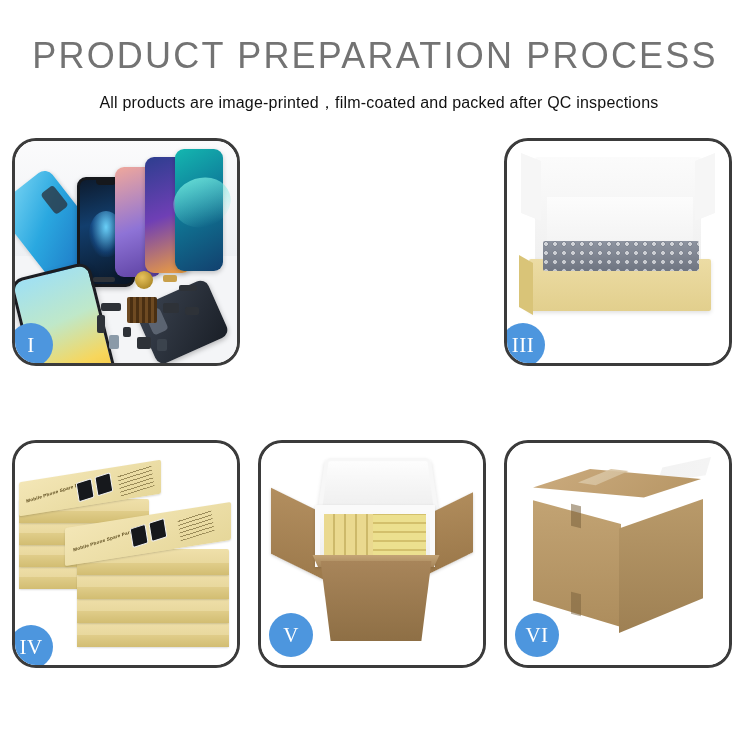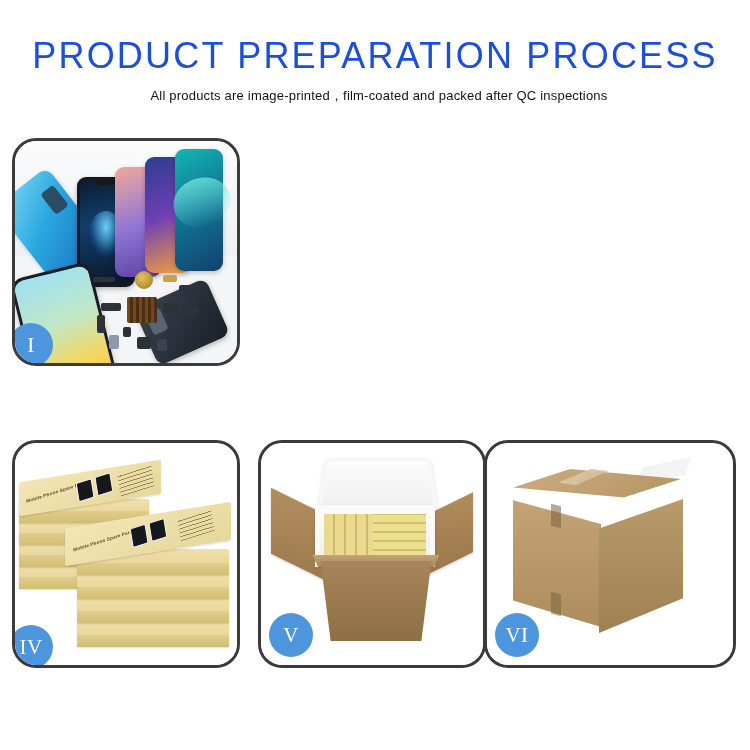--- a/index.html
+++ b/index.html
@@ -10,44 +10,44 @@
     overflow:hidden;
     position:relative;
   }
   .page{position:absolute;inset:0;}
 
   
   .header{position:absolute;left:0;top:0;width:750px;text-align:center;}
   .title{
     font-size:36px;
     letter-spacing:2.2px;
-    color:#1d4ed8;
+    color:#737373;
     font-weight:400;
     line-height:1;
     margin-top:38px;
     white-space:nowrap;
   }
   .subtitle{
-    font-size:13px;
+    font-size:16px;
     color:#111;
     letter-spacing:.2px;
-    margin-top:13px;
+    margin-top:19px;
     white-space:nowrap;
     padding-left:8px;
   }
 
   
   .grid{position:absolute;left:0;top:120px;width:750px;height:600px;}
   .cell{position:absolute;width:228px;height:228px;}
   .c0{left:12px;  top:18px;}
   .c1{left:258px; top:18px;}
   .c2{left:504px; top:18px;}
   .c3{left:12px;  top:320px;}
   .c4{left:258px; top:320px;}
-  .c5{left:484px; top:320px;padding-left:24px;}
+  .c5{left:504px; top:320px;}
 
   .frame{
     position:absolute;inset:0;
     border:3px solid #3b3b3b;
     border-radius:24px;
     background:#ffffff;
     box-sizing:border-box;
     overflow:hidden;
   }
   .photo{position:absolute;inset:0;overflow:hidden;border-radius:21px;}
@@ -283,20 +283,32 @@
             <div class="pt" style="left:44px;top:68px;width:14px;height:12px;"></div>
             <div class="pt" style="left:64px;top:70px;width:10px;height:12px;background:#3b434d;"></div>
             <div class="pt" style="left:30px;top:58px;width:8px;height:10px;"></div>
           </div>
         </div>
         <div class="badge">I</div>
       </div>
     </div>
 
 
+    <div class="cell c2">
+      <div class="frame">
+        <div class="photo p3">
+          <div class="lid3"></div>
+          <div class="foam3"></div>
+          <div class="tray3">
+            <div class="inner3"></div>
+          </div>
+        </div>
+        <div class="badge">III</div>
+      </div>
+    </div>
 
     <div class="cell c3">
       <div class="frame">
         <div class="photo p4">
           <div class="stack">
             <div class="bx" style="left:0px;top:96px;width:130px;height:24px;">
                 <div class="face"></div>
               </div>
             <div class="bx" style="left:0px;top:74px;width:130px;height:24px;">
                 <div class="face"></div>

